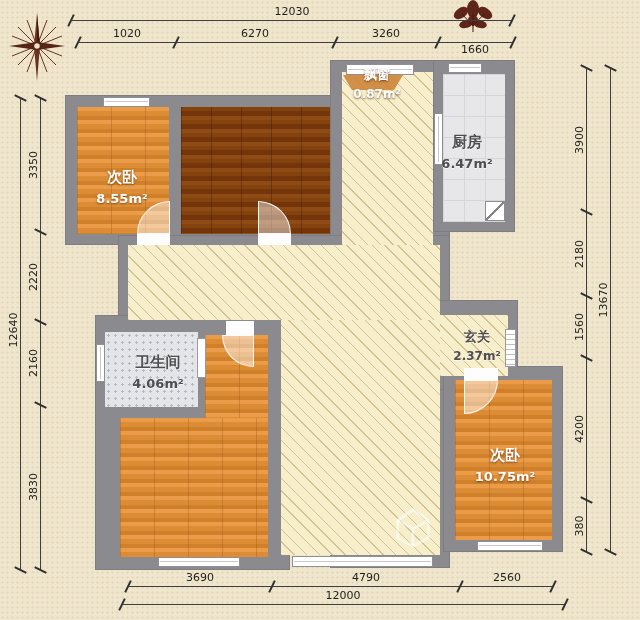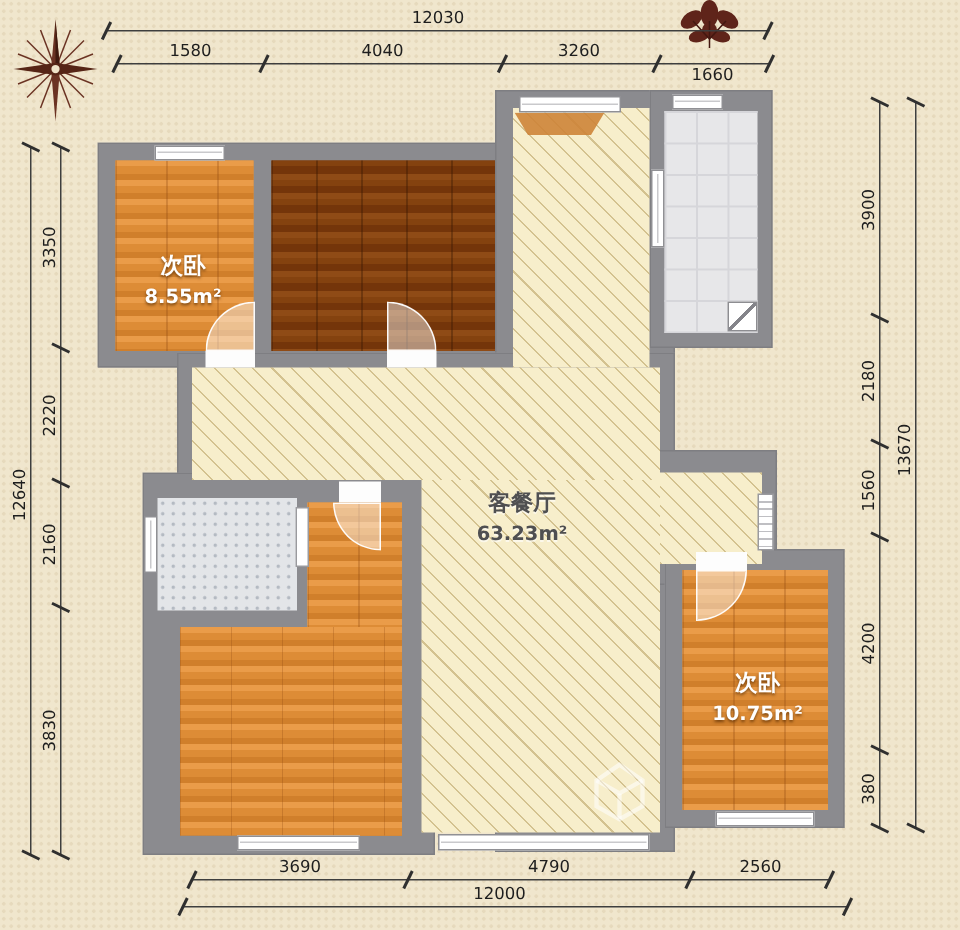--- a/index.html
+++ b/index.html
@@ -126,56 +126,68 @@
   <div class="gap" style="left:464px;top:368px;width:34px;height:12px"></div>
   <div class="arc" style="left:464px;top:380px;width:34px;height:34px;border-bottom-right-radius:100%"></div>
   <div class="slide" style="left:197px;top:338px;width:9px;height:40px"></div>
   <div class="kdoor" style="left:485px;top:201px;width:20px;height:20px"></div>
   <div class="edoor" style="left:505px;top:329px;width:11px;height:38px"></div>
 
   <div class="rlabel lw" style="left:122px;top:187px">
     <div class="rname">次卧</div>
     <div class="rarea">8.55m²</div>
   </div>
-  <div class="rlabel ld" style="left:348px;top:345px">
-    <div class="rname">客餐厅</div>
-    <div class="rarea">63.23m²</div>
+  <div class="rlabel lw sm" style="left:377px;top:84px">
+    <div class="rname">飘窗</div>
+    <div class="rarea">0.87m²</div>
+  </div>
+  <div class="rlabel ld" style="left:467px;top:152px">
+    <div class="rname">厨房</div>
+    <div class="rarea">6.47m²</div>
+  </div>
+  <div class="rlabel ld sm" style="left:477px;top:346px">
+    <div class="rname">玄关</div>
+    <div class="rarea">2.37m²</div>
+  </div>
+  <div class="rlabel ld" style="left:158px;top:372px">
+    <div class="rname">卫生间</div>
+    <div class="rarea">4.06m²</div>
   </div>
   <div class="rlabel lw" style="left:505px;top:465px">
     <div class="rname">次卧</div>
     <div class="rarea">10.75m²</div>
   </div>
 
   <div class="dl" style="left:72px;top:20px;width:441px"></div>
   <div class="dl" style="left:78px;top:42px;width:435px"></div>
   <i class="tk" style="left:70px;top:14px"></i>
   <i class="tk" style="left:511px;top:14px"></i>
   <i class="tk" style="left:77px;top:36px"></i>
   <i class="tk" style="left:175px;top:36px"></i>
   <i class="tk" style="left:334px;top:36px"></i>
   <i class="tk" style="left:437px;top:36px"></i>
   <i class="tk" style="left:512px;top:36px"></i>
   <div class="dlab" style="left:292px;top:18px">12030</div>
-  <div class="dlab" style="left:127px;top:40px">1580</div>
-  <div class="dlab" style="left:255px;top:40px">4040</div>
+  <div class="dlab" style="left:127px;top:40px">1020</div>
+  <div class="dlab" style="left:255px;top:40px">6270</div>
   <div class="dlab" style="left:386px;top:40px">3260</div>
   <div class="dlab" style="left:475px;top:56px">1660</div>
 
   <div class="dl" style="left:128px;top:586px;width:425px"></div>
   <div class="dl" style="left:122px;top:604px;width:443px"></div>
   <i class="tk" style="left:127px;top:580px"></i>
   <i class="tk" style="left:271px;top:580px"></i>
   <i class="tk" style="left:459px;top:580px"></i>
   <i class="tk" style="left:552px;top:580px"></i>
   <i class="tk" style="left:121px;top:598px"></i>
   <i class="tk" style="left:564px;top:598px"></i>
   <div class="dlab" style="left:200px;top:584px">3690</div>
   <div class="dlab" style="left:366px;top:584px">4790</div>
   <div class="dlab" style="left:507px;top:584px">2560</div>
-  <div class="dlab" style="left:333px;top:602px">12000</div>
+  <div class="dlab" style="left:343px;top:602px">12000</div>
 
   <div class="dlv" style="left:20px;top:98px;height:472px"></div>
   <div class="dlv" style="left:40px;top:98px;height:472px"></div>
   <i class="tkv" style="left:14px;top:97px"></i>
   <i class="tkv" style="left:14px;top:569px"></i>
   <i class="tkv" style="left:34px;top:97px"></i>
   <i class="tkv" style="left:34px;top:231px"></i>
   <i class="tkv" style="left:34px;top:321px"></i>
   <i class="tkv" style="left:34px;top:404px"></i>
   <i class="tkv" style="left:34px;top:569px"></i>

